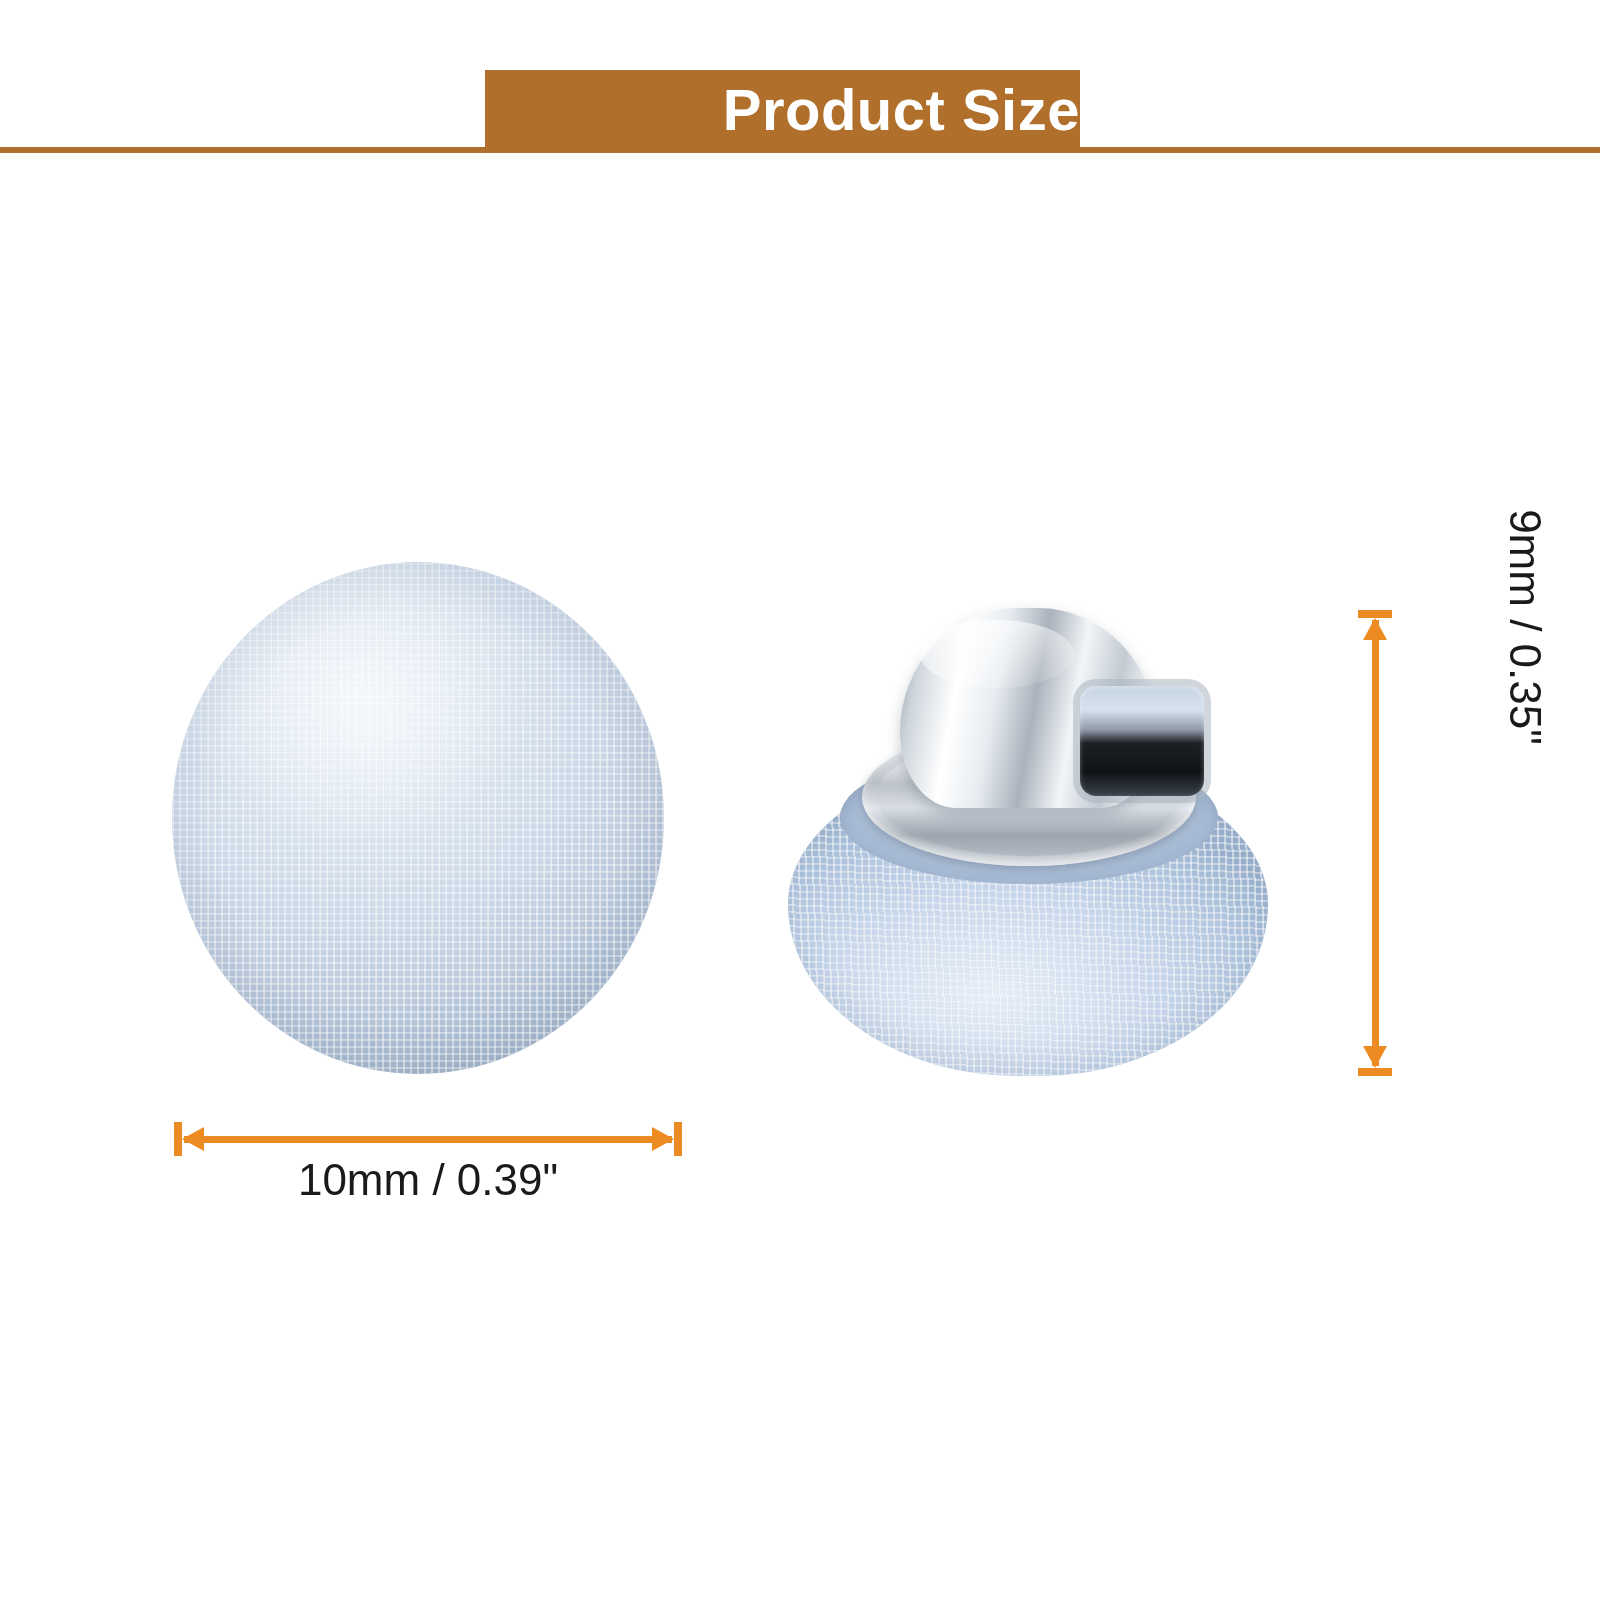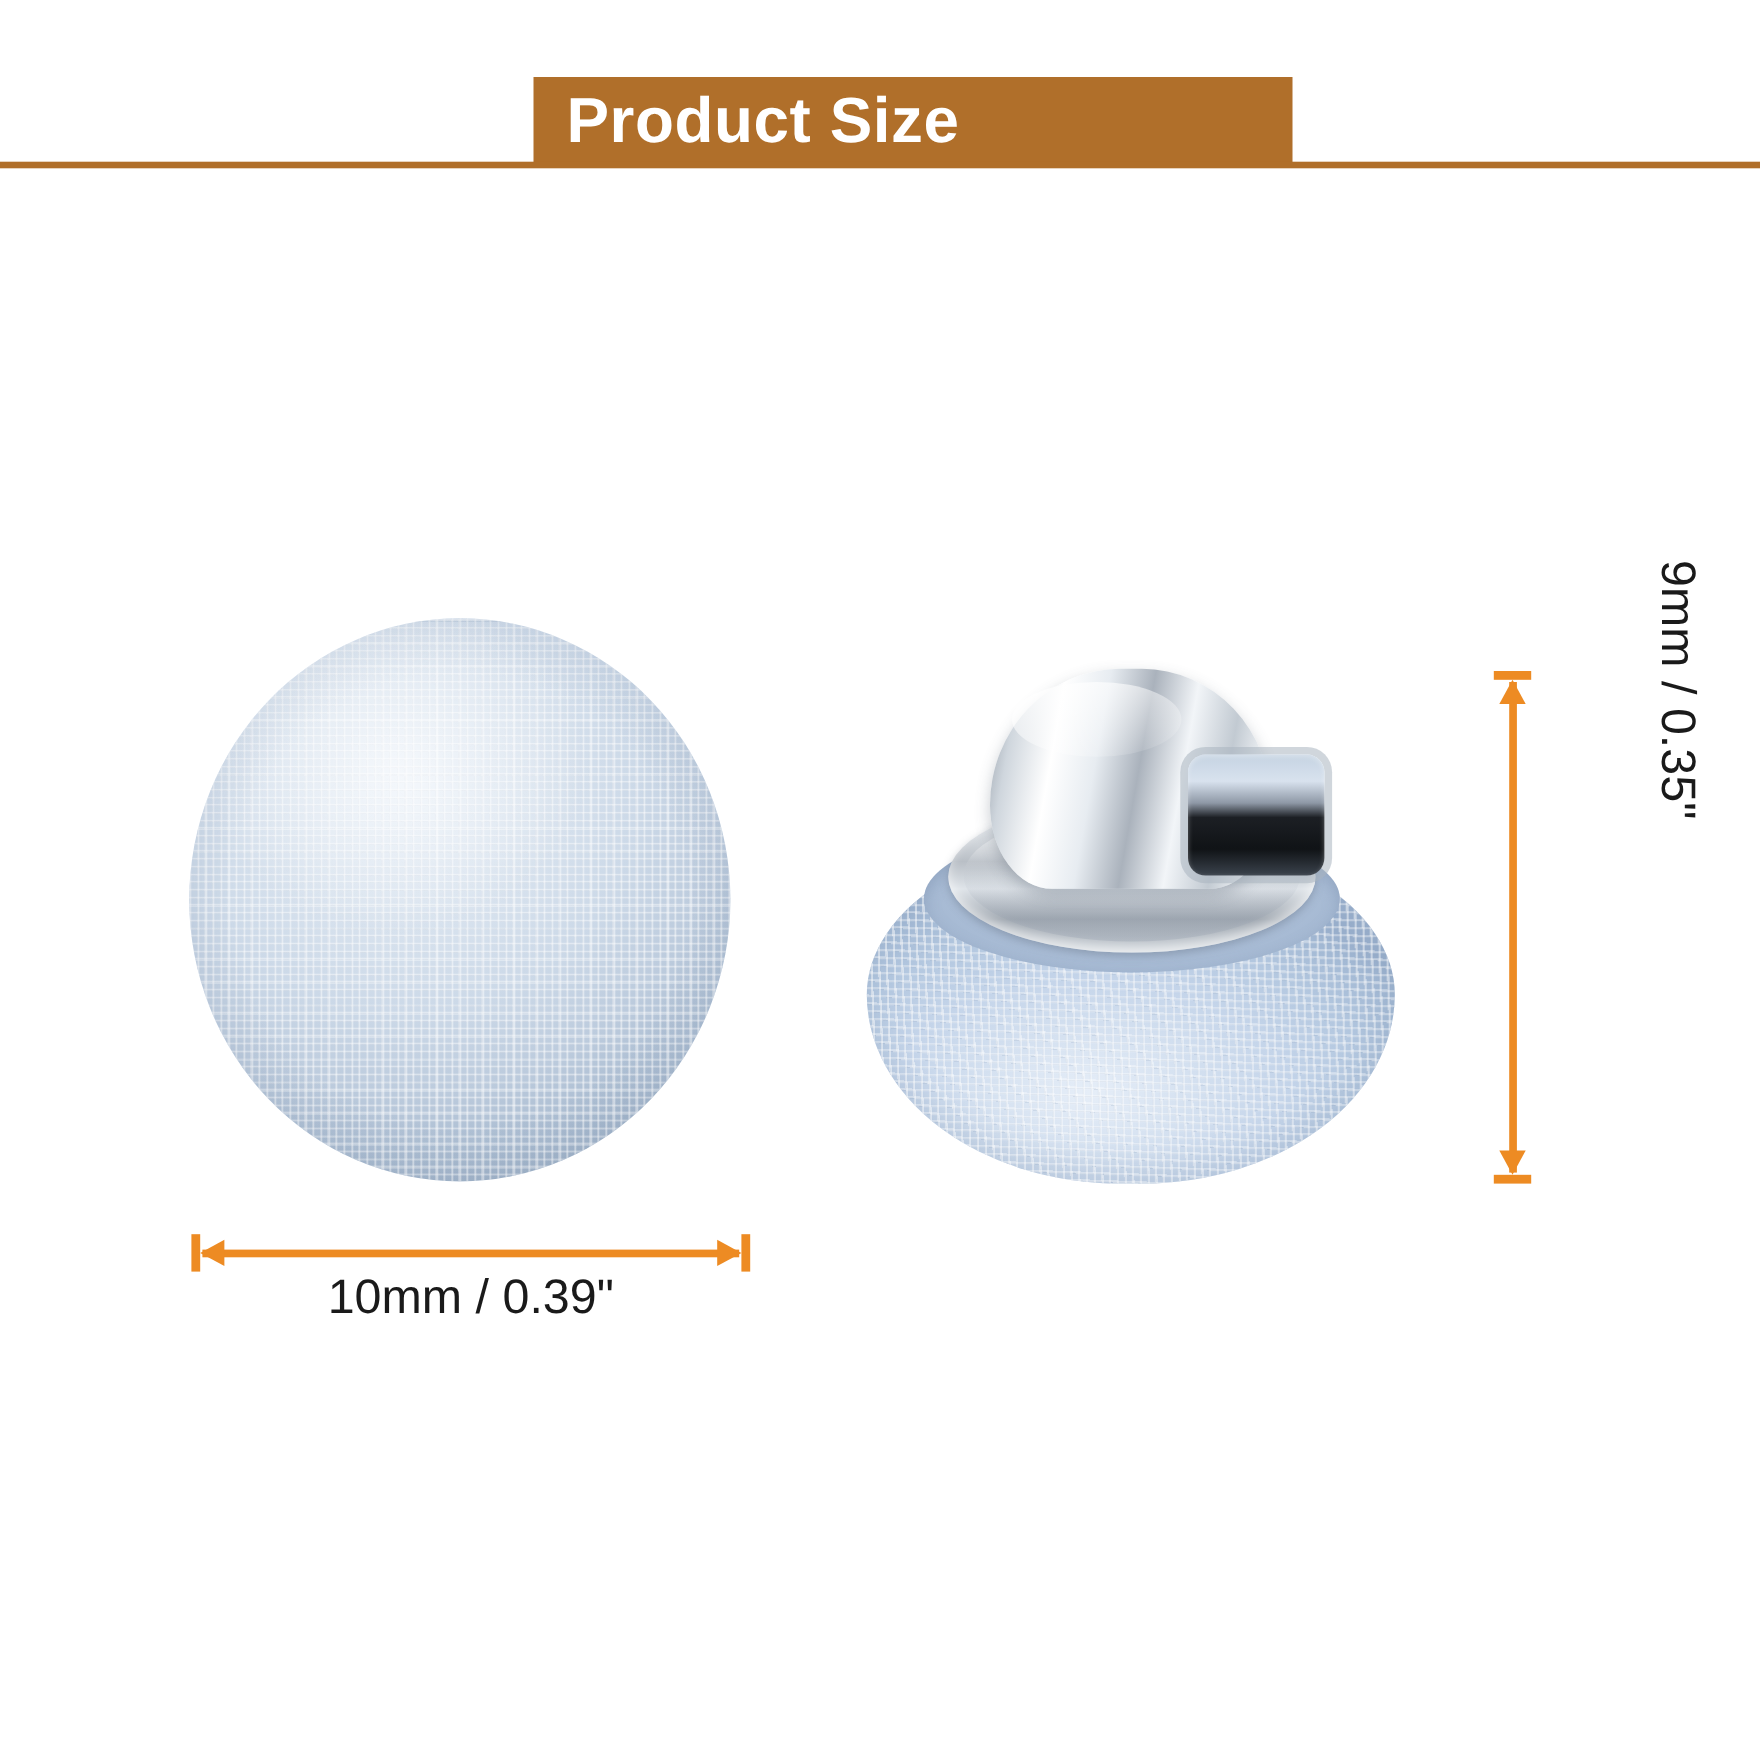--- a/index.html
+++ b/index.html
@@ -7,23 +7,23 @@
     width:1600px;height:1600px;
     background:#ffffff;
     font-family:"Liberation Sans", sans-serif;
     overflow:hidden;
     position:relative;
   }
   .stage{position:relative;width:1600px;height:1600px;}
 
   
   .banner{
-    position:absolute;left:485px;top:70px;width:690px;height:80px;
+    position:absolute;left:485px;top:70px;width:595px;height:80px;
     background:var(--brand,#b06f2a);
-    display:flex;align-items:center;justify-content:flex-start;
+    display:flex;align-items:center;justify-content:flex-end;
     box-sizing:border-box;padding-left:30px;
   }
   .banner-title{
     color:#ffffff;
     font-size:58px;
     font-weight:bold;
     letter-spacing:0.5px;
     line-height:1;
     white-space:nowrap;
   }

